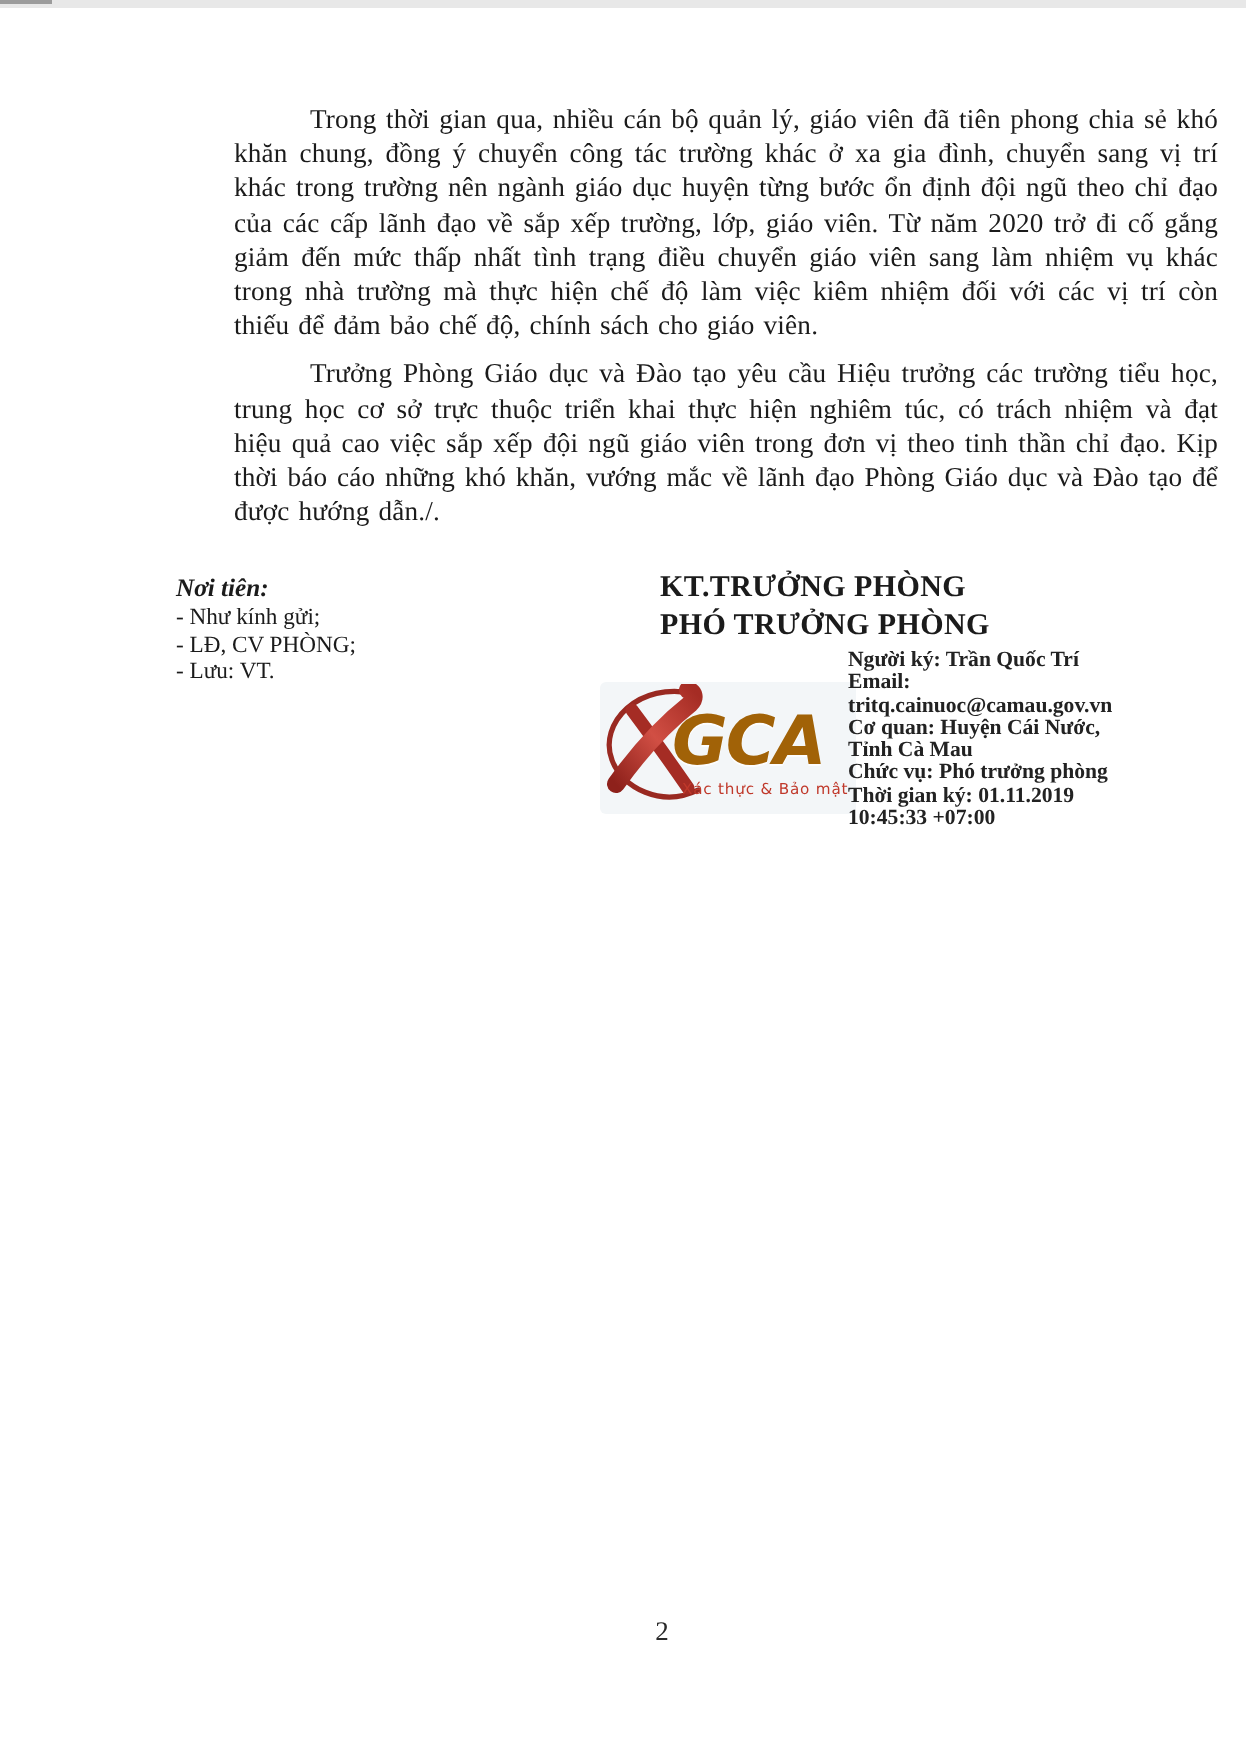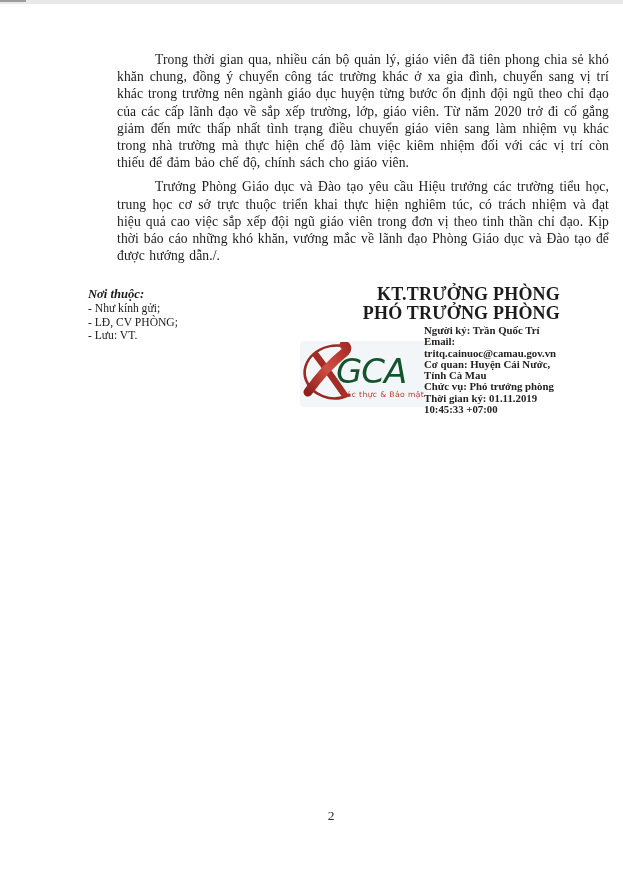--- a/index.html
+++ b/index.html
@@ -39,22 +39,22 @@
     position: absolute; left: 88px; top: 288px;
     font-size: 11.6px; line-height: 13.4px;
   }
   .recipients-label {
     font-weight: bold; font-style: italic; font-size: 12.6px;
     margin-bottom: 1px;
   }
   
   .sig-titles {
     position: absolute; left: 330px; top: 285px; width: 230px;
-    text-align: right;
-    font-weight: bold; font-size: 18px; line-height: 19px;
+    text-align: left;
+    font-weight: bold; font-size: 15px; line-height: 19px;
     letter-spacing: 0.2px;
   }
   
   .stamp-details {
     position: absolute; left: 424px; top: 325px; width: 168px;
     font-size: 10.8px; line-height: 11.3px;
     color: #222;
     font-weight: bold;
   }
   
@@ -69,23 +69,23 @@
     background: #f3f6f8;
     border-radius: 3px;
   }
   .gca-mark {
     position: absolute; left: 1px; top: 1px;
     width: 52px; height: 63px;
   }
   .gca-text {
     position: absolute; left: 36px; top: 13px;
     font-family: "DejaVu Sans", sans-serif;
-    font-weight: normal; font-style: italic;
+    font-weight: bold; font-style: italic;
     font-size: 34px; line-height: 1;
-    color: #14532d;
+    color: #a16207;
     letter-spacing: -1px;
     text-shadow: 0 1px 0 rgba(255,255,255,0.8);
   }
   .gca-tagline {
     position: absolute; left: 41px; top: 49px;
     font-family: "DejaVu Sans", sans-serif;
     font-weight: normal;
     font-size: 7.6px; letter-spacing: 0.4px;
     color: #c0392b;
     white-space: nowrap;
@@ -104,21 +104,21 @@
   <div class="top-band">
     <div class="top-band-dark"></div>
   </div>
 
   <div class="body-text">
     <p>Trong thời gian qua, nhiều cán bộ quản lý, giáo viên đã tiên phong chia sẻ khó khăn chung, đồng ý chuyển công tác trường khác ở xa gia đình, chuyển sang vị trí khác trong trường nên ngành giáo dục huyện từng bước ổn định đội ngũ theo chỉ đạo của các cấp lãnh đạo về sắp xếp trường, lớp, giáo viên. Từ năm 2020 trở đi cố gắng giảm đến mức thấp nhất tình trạng điều chuyển giáo viên sang làm nhiệm vụ khác trong nhà trường mà thực hiện chế độ làm việc kiêm nhiệm đối với các vị trí còn thiếu để đảm bảo chế độ, chính sách cho giáo viên.</p>
     <p>Trưởng Phòng Giáo dục và Đào tạo yêu cầu Hiệu trưởng các trường tiểu học, trung học cơ sở trực thuộc triển khai thực hiện nghiêm túc, có trách nhiệm và đạt hiệu quả cao việc sắp xếp đội ngũ giáo viên trong đơn vị theo tinh thần chỉ đạo. Kịp thời báo cáo những khó khăn, vướng mắc về lãnh đạo Phòng Giáo dục và Đào tạo để được hướng dẫn./.</p>
   </div>
 
   <div class="recipients">
-    <div class="recipients-label">Nơi thuộc:</div>
+    <div class="recipients-label">Nơi tiên:</div>
     <div>- Như kính gửi;</div>
     <div>- LĐ, CV PHÒNG;</div>
     <div>- Lưu: VT.</div>
   </div>
 
   <div class="sig-titles">
     <div>KT.TRƯỞNG PHÒNG</div>
     <div>PHÓ TRƯỞNG PHÒNG</div>
   </div>
 

